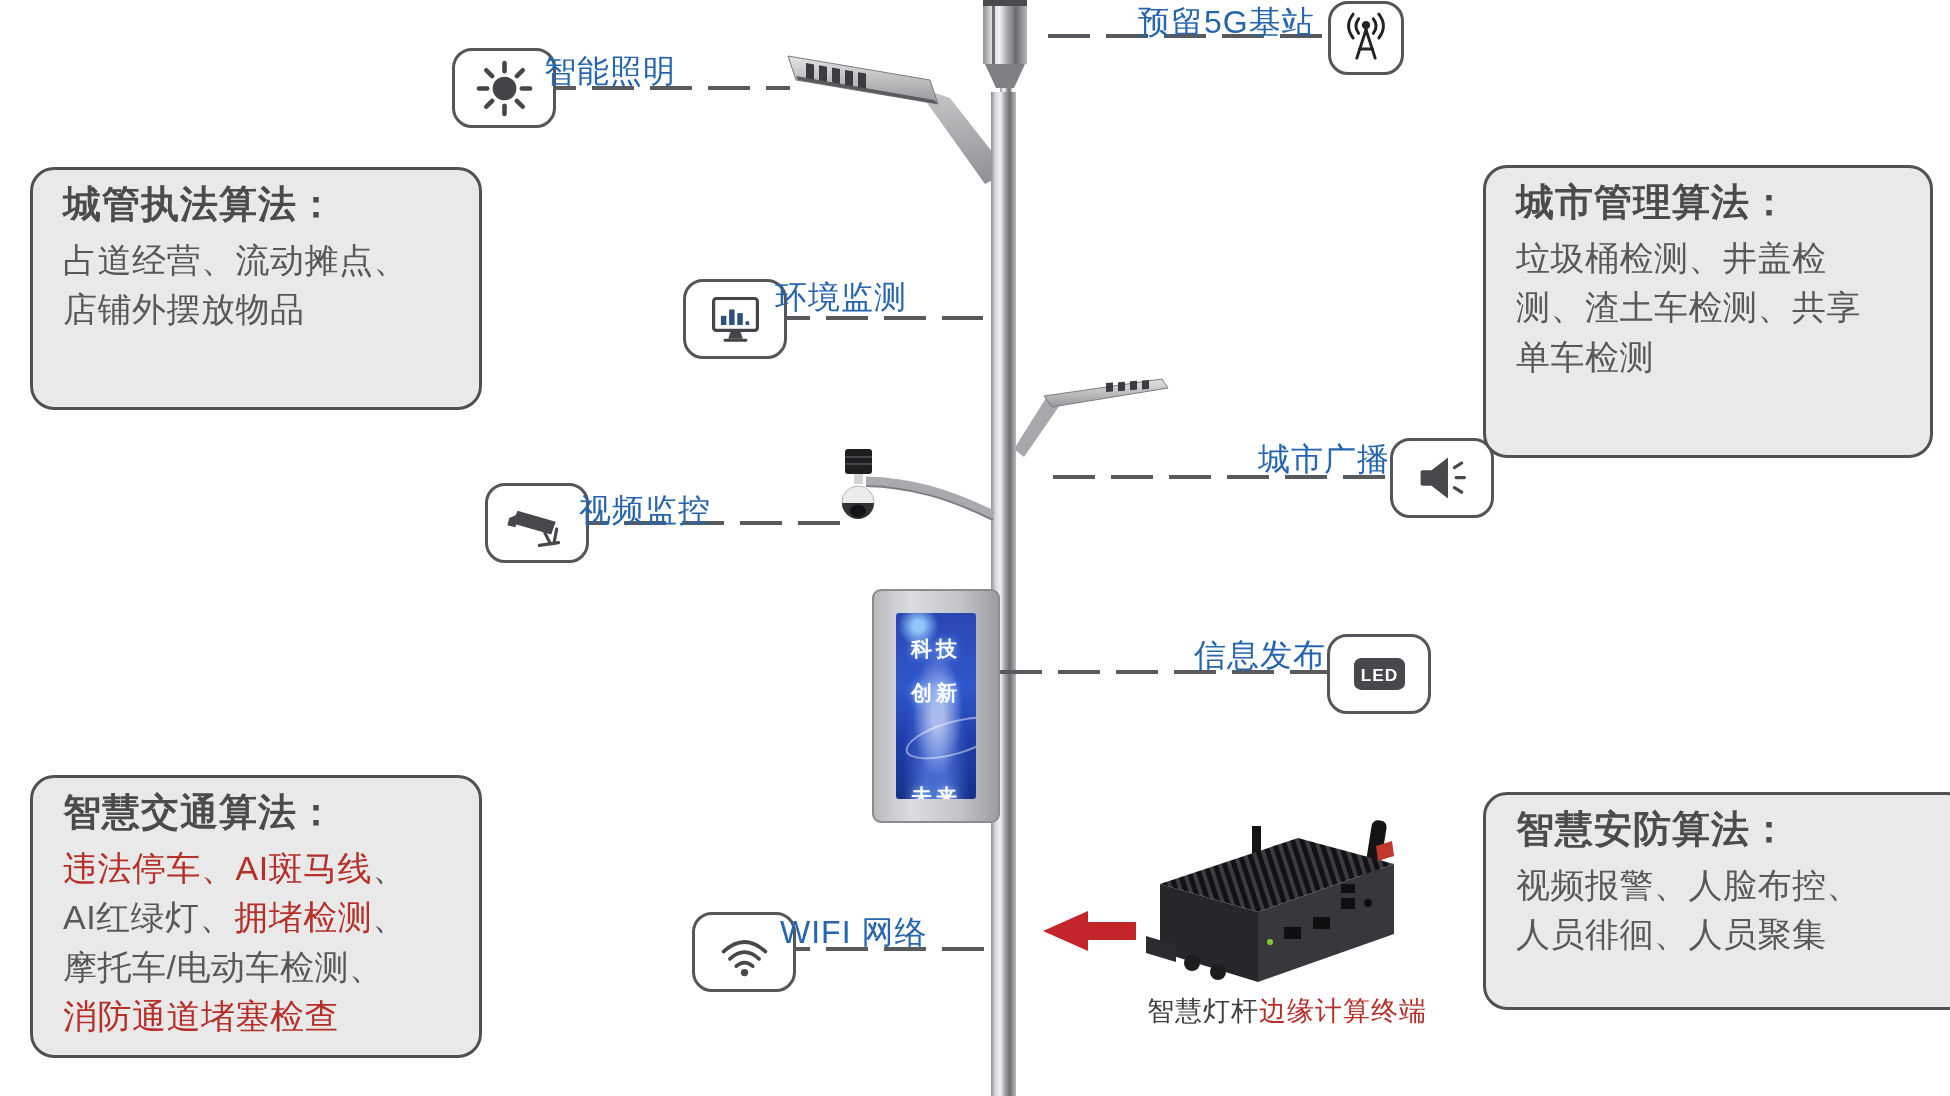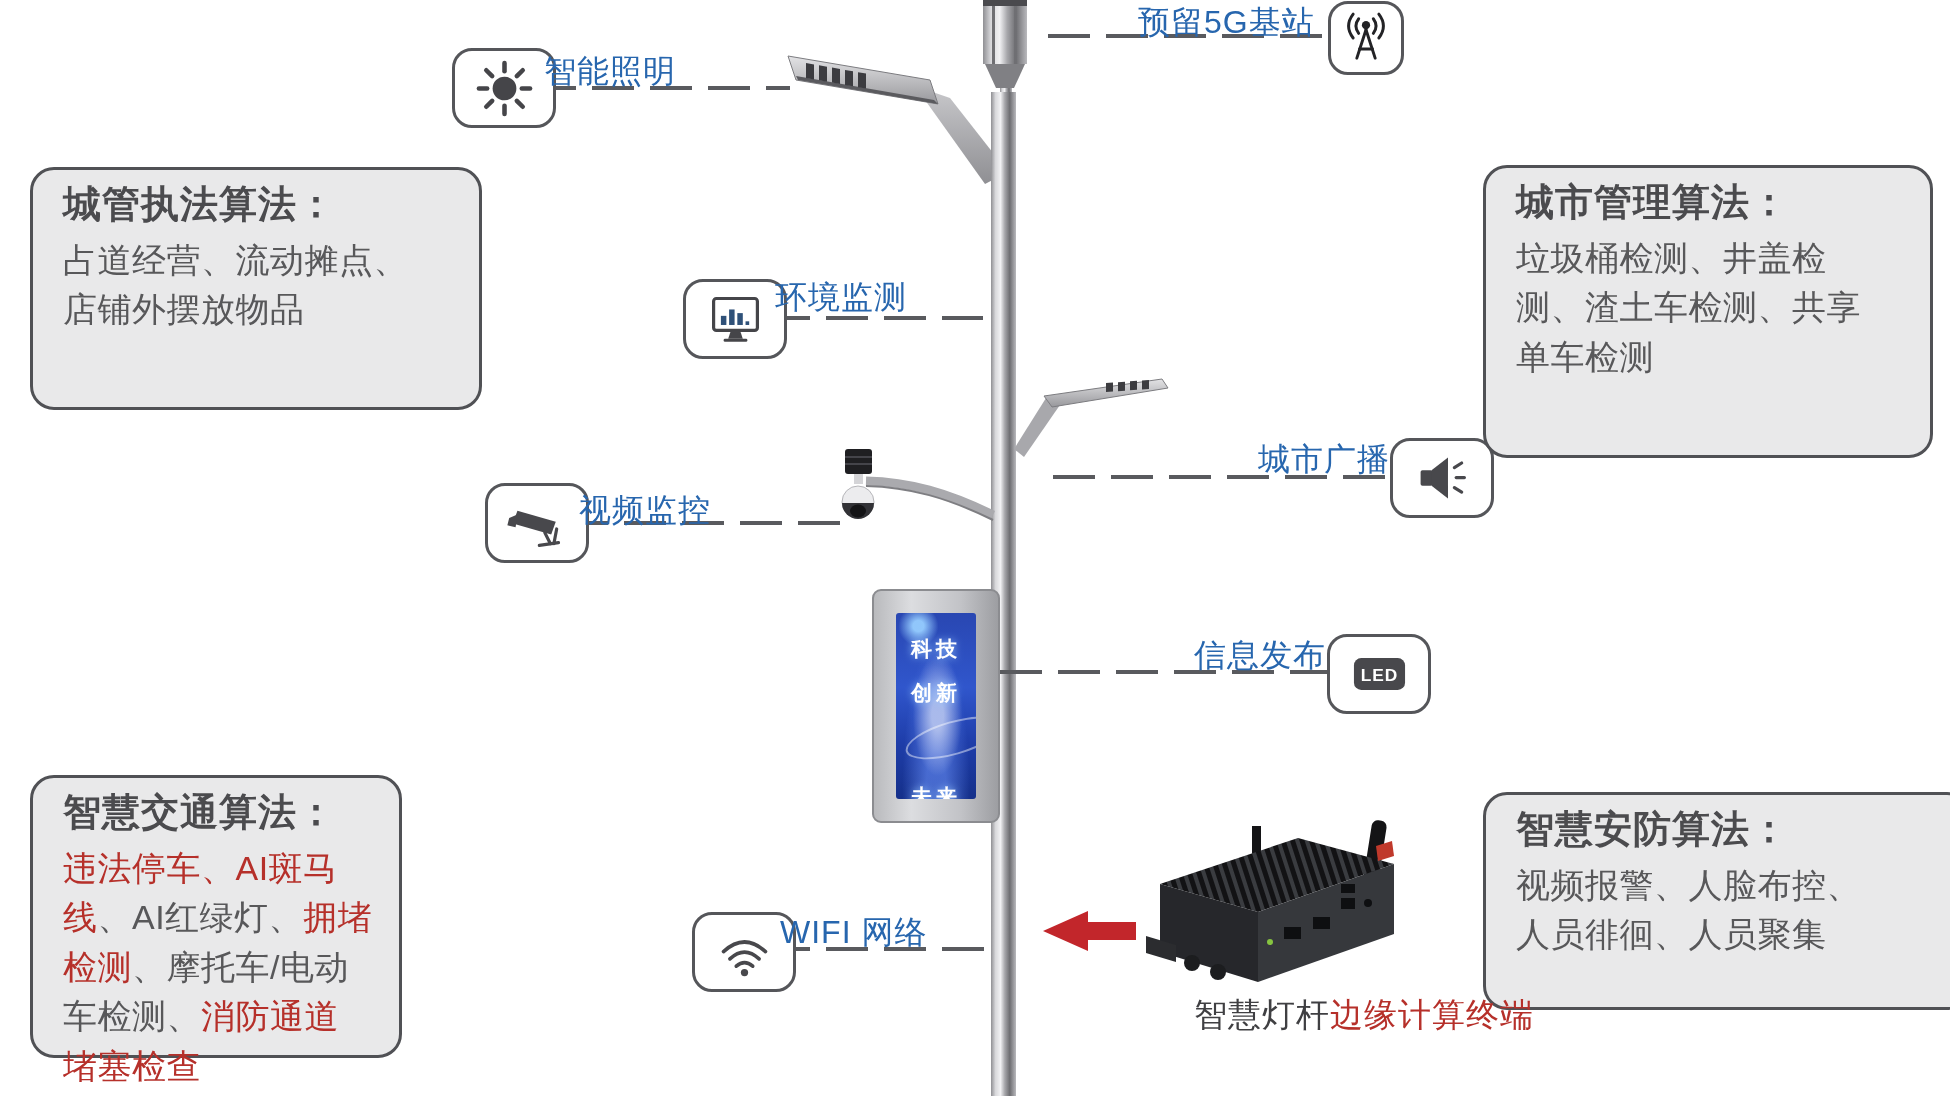--- a/index.html
+++ b/index.html
@@ -14,21 +14,21 @@
     background:#e9e9ea;border:3px solid #505155;border-radius:24px;
     padding:12px 26px 18px 30px;
   }
   .box-title{font-size:38px;font-weight:bold;color:#4b4b4e;line-height:1.2;margin-bottom:8px;letter-spacing:1px;}
   .box-body{font-size:34px;line-height:1.46;color:#58585a;max-width:352px;word-break:break-all;letter-spacing:0.5px;}
   .seg-gray{color:#58585a;}
   .seg-red{color:#b6302a;}
   .seg-dark{color:#3f3f42;}
   .box-ue{left:30px;top:167px;width:452px;height:243px;}
   .box-cm{left:1483px;top:165px;width:450px;height:293px;}
-  .box-ts{left:30px;top:775px;width:372px;height:283px;}
+  .box-ts{left:30px;top:775px;width:452px;height:283px;}
   .box-ss{left:1483px;top:792px;width:488px;height:218px;}
   
   .icon-frame{
     position:absolute;width:104px;height:80px;box-sizing:border-box;
     background:#ffffff;border:3.5px solid #55565a;border-radius:20px;
     display:flex;align-items:center;justify-content:center;
   }
   .icon-frame svg{display:block;}
   .callout-label{position:absolute;font-size:32px;color:#2766ae;white-space:nowrap;letter-spacing:1px;}
   
@@ -48,21 +48,21 @@
   .screen-inner::after{
     content:"";position:absolute;left:8px;top:108px;width:95px;height:30px;
     border:2px solid rgba(255,255,255,.45);border-radius:50%;transform:rotate(-16deg);
   }
   .screen-text{
     position:absolute;left:0;width:100%;text-align:center;color:#ffffff;font-weight:bold;
     font-size:21px;letter-spacing:4px;text-shadow:0 0 8px rgba(150,200,255,.95);
   }
   .st1{top:22px;} .st2{top:66px;} .st3{top:170px;}
   
-  .device-caption{position:absolute;left:1194px;top:993px;font-size:33px;letter-spacing:1px;white-space:nowrap;}
+  .device-caption{position:absolute;left:1147px;top:993px;font-size:27px;letter-spacing:1px;white-space:nowrap;}
 </style>
 </head>
 <body>
 
 <div class="stage">
 
   <svg class="art" width="1950" height="1096" viewBox="0 0 1950 1096">
     <defs>
       <linearGradient id="metalH" x1="0" y1="0" x2="1" y2="0">
         <stop offset="0" stop-color="#8f8f93"></stop>

